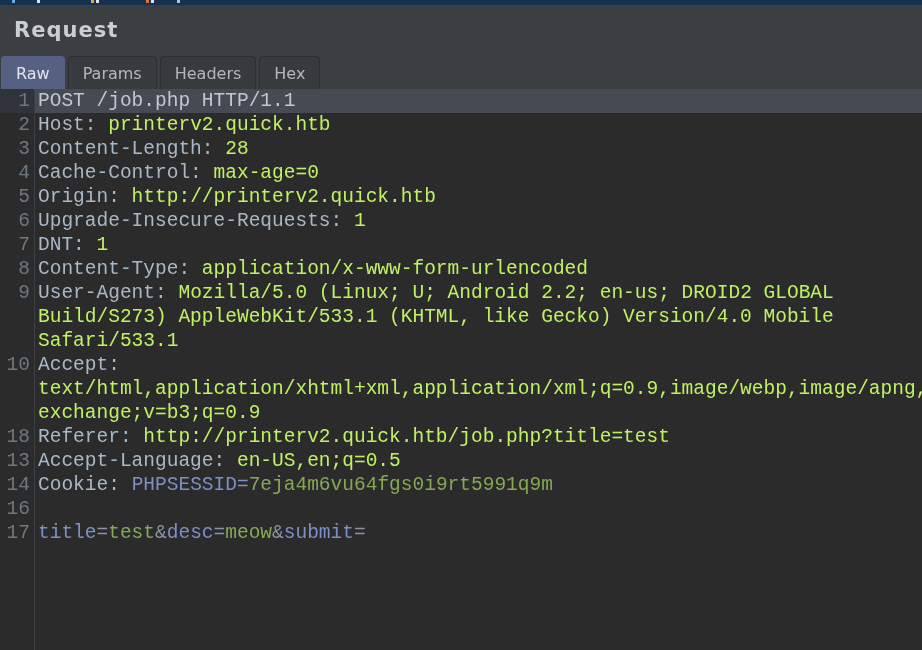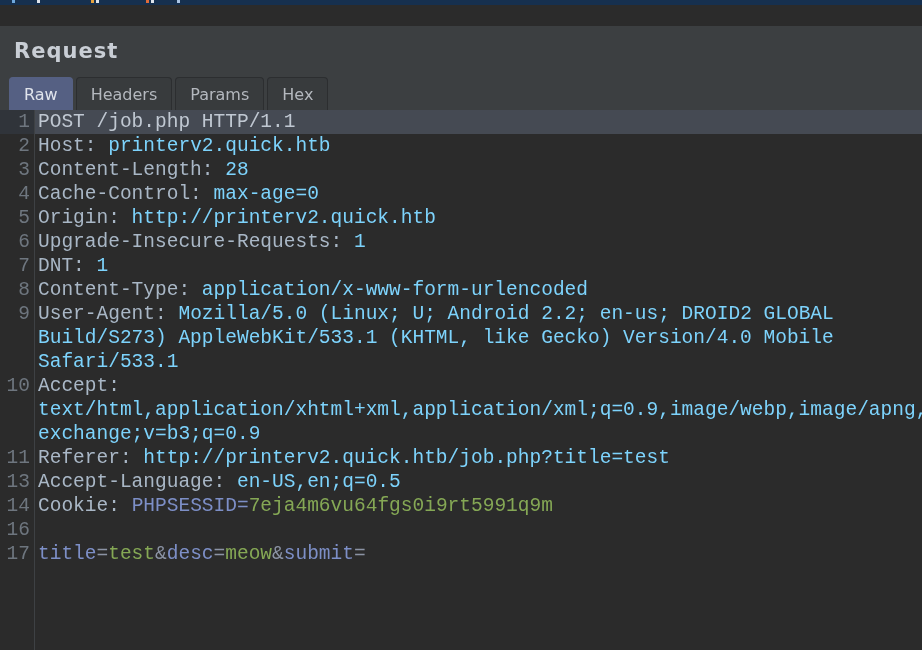--- a/index.html
+++ b/index.html
@@ -5,25 +5,25 @@
   html,body{margin:0;padding:0;background:#202225;}
   body{width:922px;height:650px;overflow:hidden;
        font-family:"DejaVu Sans","Liberation Sans",sans-serif;}
   .screen{position:relative;width:922px;height:650px;background:#2b2b2b;}
 
   
   .top-strip{position:relative;width:922px;height:5px;background:#16304f;overflow:hidden;}
   .speck{position:absolute;top:0;width:3px;height:3px;}
 
   
-  .panel-header{height:51px;background:#3c3f41;box-sizing:border-box;padding:13px 0 0 14px;margin-top:21px;}
+  .panel-header{height:51px;background:#3c3f41;box-sizing:border-box;padding:13px 0 0 14px;}
   .panel-title{font-size:21px;font-weight:bold;color:#c9ced5;letter-spacing:1px;}
 
   .tab-bar{height:33px;background:#3c3f41;display:flex;align-items:stretch;
-           padding-left:9px;box-sizing:border-box;}
+           padding-left:1px;box-sizing:border-box;}
   .tab{display:flex;align-items:center;padding:0 14px;margin-right:3px;
        font-size:16px;color:#b4b8be;background:#383b3d;
        border:1px solid #2c2e30;border-bottom:none;border-radius:4px 4px 0 0;
        cursor:default;user-select:none;}
   .tab.selected{background:#556083;color:#e0e4ec;border-color:#556083;}
 
   
   .editor{position:relative;height:561px;background:#2b2b2b;overflow:hidden;
           font-family:"Liberation Mono","DejaVu Sans Mono",monospace;
           font-size:19.5px;line-height:24px;}
@@ -33,21 +33,21 @@
   .ln{flex:0 0 35px;width:35px;box-sizing:border-box;text-align:right;
       padding-right:5px;color:#6e767f;user-select:none;}
   .txt{flex:1 1 auto;box-sizing:border-box;padding:0 40px 0 3px;
        white-space:pre-wrap;overflow-wrap:break-word;word-wrap:break-word;
        min-height:24px;color:#8b9199;}
   .line.selected .txt{background:#454a53;}
   .line.selected .ln{background:#30343a;}
 
   .c-bright{color:#c0c8d2;}
   .c-name{color:#a9b7c6;}
-  .c-val{color:#7dd3fc;text-align:right;}
+  .c-val{color:#bef264;text-align:right;}
   .c-param{color:#7d8fc7;text-align:center;}
   .c-green{color:#85a855;}
   .c-sep{color:#8b93a4;}
 </style>
 </head>
 <body>
 
 <div class="screen">
   <div class="top-strip" id="top-strip">
       <div class="speck" style="left: 12px; background: rgb(111, 168, 220);"></div>
@@ -56,22 +56,22 @@
       <div class="speck" style="left: 96px; background: rgb(224, 228, 234);"></div>
       <div class="speck" style="left: 146px; background: rgb(224, 108, 58);"></div>
       <div class="speck" style="left: 151px; background: rgb(224, 228, 234);"></div>
       <div class="speck" style="left: 177px; background: rgb(170, 196, 228);"></div>
     </div>
   <div class="panel-header">
     <span class="panel-title">Request</span>
   </div>
   <div class="tab-bar" id="tab-bar">
       <div class="tab selected">Raw</div>
+      <div class="tab">Params</div>
       <div class="tab">Headers</div>
-      <div class="tab">Params</div>
       <div class="tab">Hex</div>
     </div>
   <div class="editor" id="editor">
       <div class="line selected">
         <span class="ln">1</span>
         <span class="txt"><span class="c-bright">POST /job.php HTTP/1.1</span></span>
       </div>
       <div class="line">
         <span class="ln">2</span>
         <span class="txt"><span class="c-name">Host:</span><span class="c-val"> printerv2.quick.htb</span></span>
@@ -102,21 +102,21 @@
       </div>
       <div class="line">
         <span class="ln">9</span>
         <span class="txt"><span class="c-name">User-Agent:</span><span class="c-val"> Mozilla/5.0 (Linux; U; Android 2.2; en-us; DROID2 GLOBAL Build/S273) AppleWebKit/533.1 (KHTML, like Gecko) Version/4.0 Mobile Safari/533.1</span></span>
       </div>
       <div class="line">
         <span class="ln">10</span>
         <span class="txt"><span class="c-name">Accept:</span><span class="c-val"> text/html,application/xhtml+xml,application/xml;q=0.9,image/webp,image/apng,*/*;q=0.8,application/signed-exchange;v=b3;q=0.9</span></span>
       </div>
       <div class="line">
-        <span class="ln">11</span>
+        <span class="ln">18</span>
         <span class="txt"><span class="c-name">Referer:</span><span class="c-val"> http://printerv2.quick.htb/job.php?title=test</span></span>
       </div>
       <div class="line">
         <span class="ln">13</span>
         <span class="txt"><span class="c-name">Accept-Language:</span><span class="c-val"> en-US,en;q=0.5</span></span>
       </div>
       <div class="line">
         <span class="ln">14</span>
         <span class="txt"><span class="c-name">Cookie:</span><span class="c-val"> </span><span class="c-param">PHPSESSID=</span><span class="c-green">7eja4m6vu64fgs0i9rt5991q9m</span></span>
       </div>

